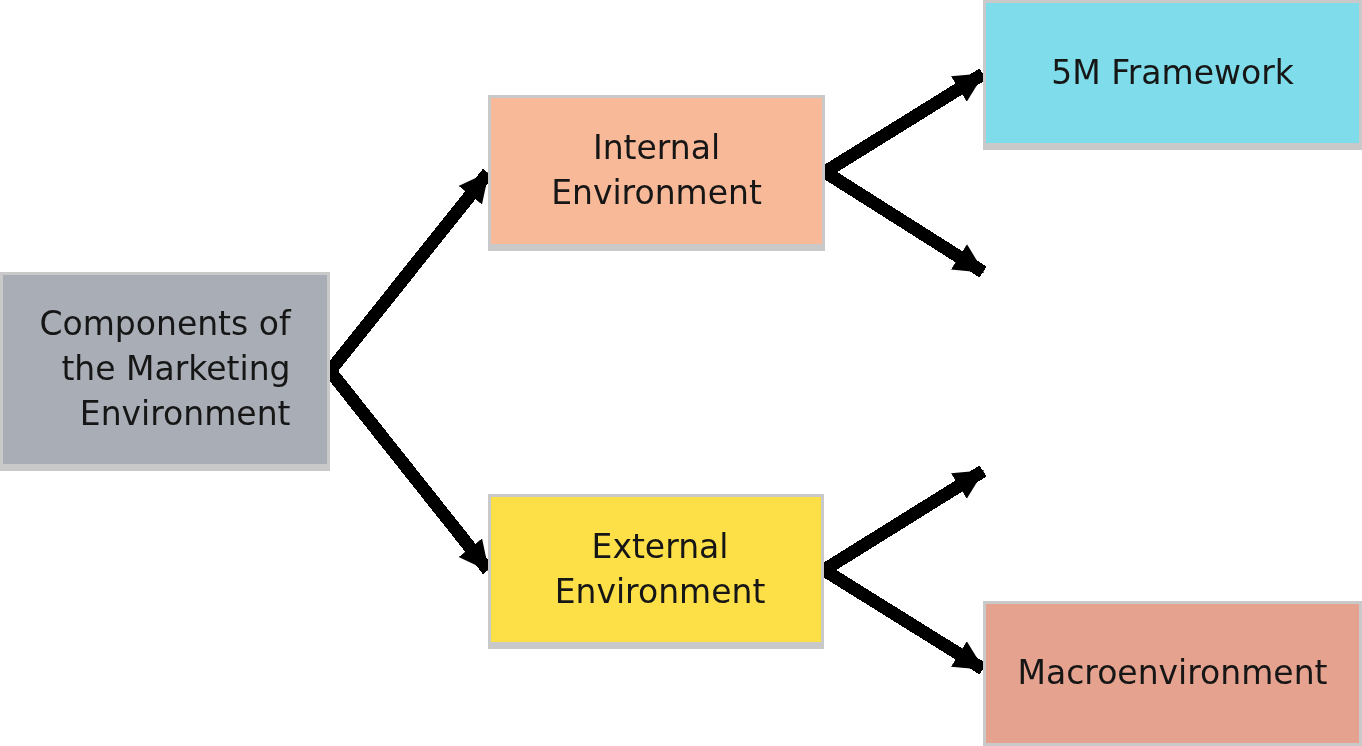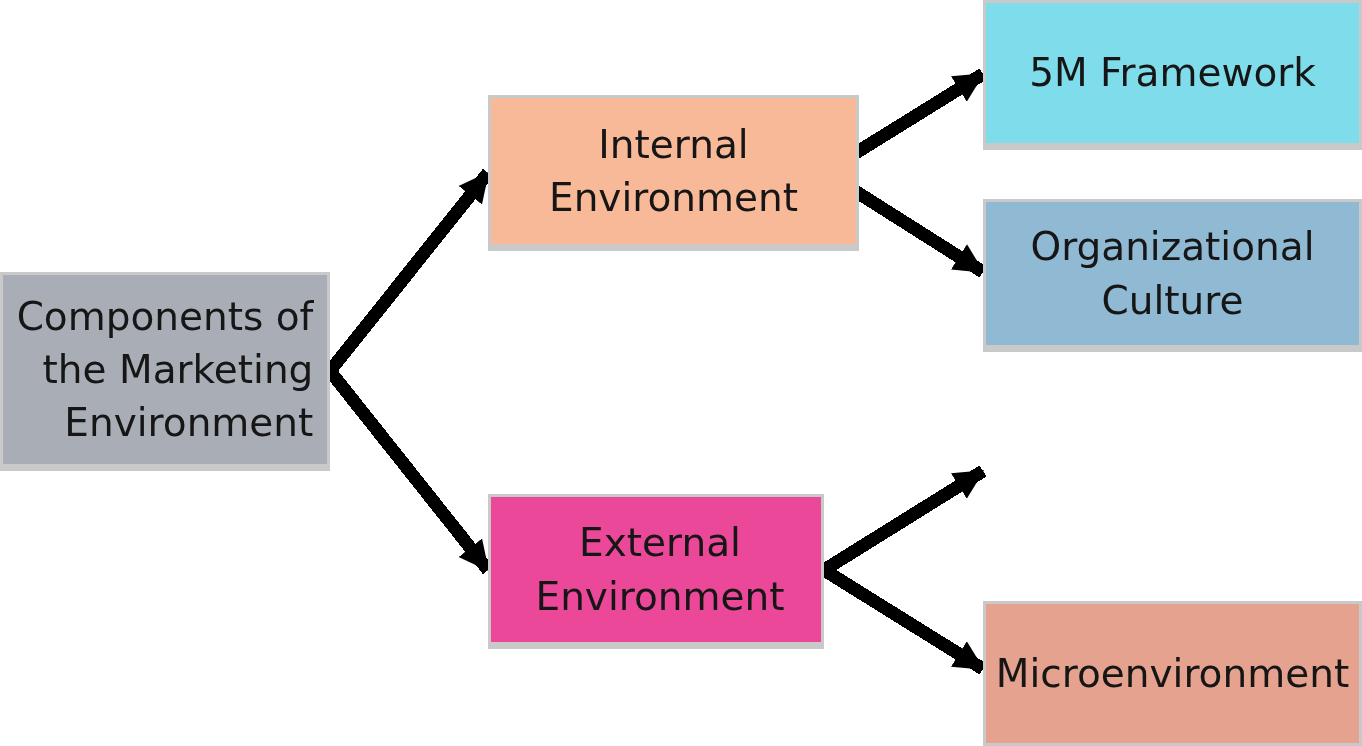--- a/index.html
+++ b/index.html
@@ -27,26 +27,26 @@
     position: absolute;
     box-sizing: border-box;
     border: 3px solid #c9c9c9;
     box-shadow: 0 4px 0 #c9c9c9;
     display: flex;
     align-items: center;
     justify-content: center;
     text-align: center;
     white-space: pre-line;
     color: #161616;
-    font-size: 39px;
+    font-size: 33px;
     line-height: 1.36;
   }
   
   .node-root     { left: 0px;   top: 272px; width: 330px; height: 195px; text-align: right; }
-  .node-internal { left: 488px; top: 95px;  width: 371px; height: 152px; }
+  .node-internal { left: 488px; top: 95px;  width: 337px; height: 152px; }
   .node-external { left: 488px; top: 494px; width: 336px; height: 151px; }
   .node-m5       { left: 983px; top: 0px;   width: 379px; height: 146px; }
   .node-org      { left: 983px; top: 199px; width: 379px; height: 149px; }
   .node-macro    { left: 983px; top: 400px; width: 379px; height: 147px; }
   .node-micro    { left: 983px; top: 601px; width: 379px; height: 145px; box-shadow: none; }
   .edge {
     stroke: #000000;
     stroke-width: 13;
     shape-rendering: crispEdges;
   }
@@ -74,32 +74,28 @@
     <span>Components of
 the Marketing
 Environment</span>
   </div>
 
   <div class="node node-internal" style="background-color: rgb(248, 185, 152);">
     <span>Internal
 Environment</span>
   </div>
 
-  <div class="node node-external" style="background-color: #ec4899; padding-left: 8px;">
+  <div class="node node-external" style="background-color: #fde047; padding-left: 8px;">
     <span>External
 Environment</span>
   </div>
 
   <div class="node node-m5" style="background-color: rgb(127, 220, 234);">
     <span>5M Framework</span>
   </div>
 
-  <div class="node node-org" style="background-color: rgb(144, 185, 211);">
-    <span>Organizational
-Culture</span>
-  </div>
 
 
   <div class="node node-micro" style="background-color: rgb(228, 162, 143);">
-    <span>Microenvironment</span>
+    <span>Macroenvironment</span>
   </div>
 
 </div>
 
 </body></html>

